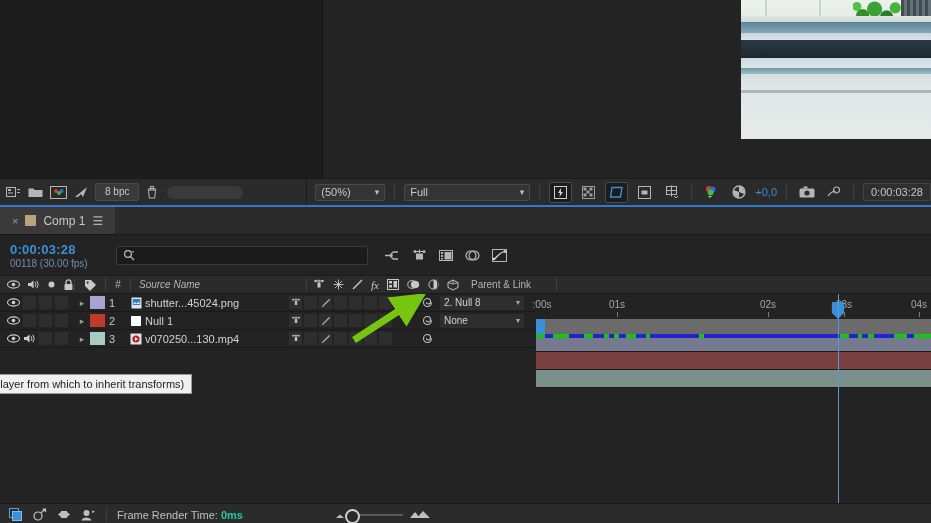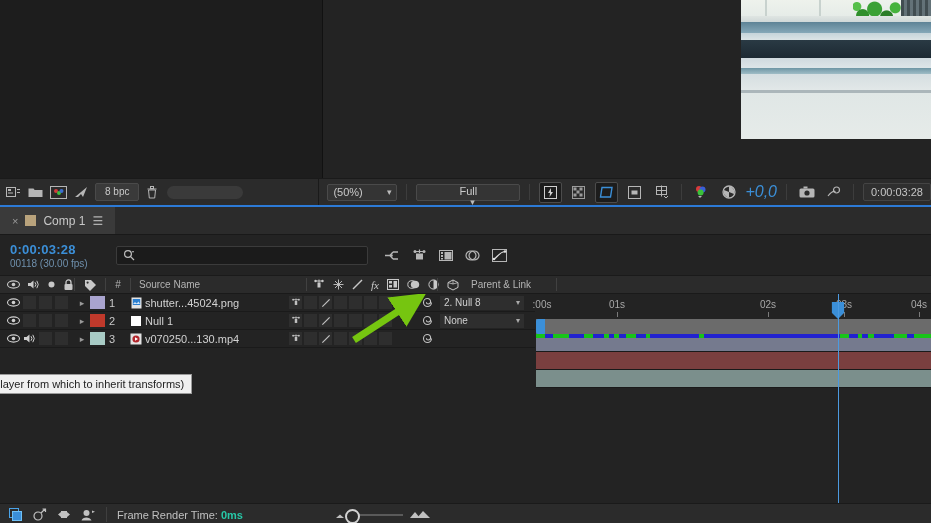--- a/index.html
+++ b/index.html
@@ -91,28 +91,28 @@
     margin-left: 2px;
   }
   .dd {
     background: #343434; border: 1px solid #4a4a4a; border-radius: 2px;
     color: #c9c9c9; font-size: 11px; height: 17px;
     display: inline-flex; align-items: center; padding: 0 5px;
     justify-content: space-between; box-sizing: border-box;
   }
   .dd .chev { margin-left: 8px; color: #bbb; font-size: 9px; }
   .dd-zoom { width: 70px; }
-  .dd-res { width: 104px; flex-direction: column; }
+  .dd-res { width: 126px; }
   .vb-sep { width: 1px; height: 16px; background: #3d3d3d; margin: 0 3px; }
   .tbtn {
     width: 21px; height: 19px; display: inline-flex; align-items: center;
     justify-content: center; border-radius: 2px;
   }
   .tbtn.on { background: #1c1c1c; border: 1px solid #4c4c4c; }
-  .plus-val { color: #3b8fd8; font-size: 16px; font-style: italic; }
+  .plus-val { color: #3b8fd8; font-size: 11px; }
   .time-box {
     background: #2f2f2f; border: 1px solid #444; border-radius: 2px;
     color: #c5c5c5; font-size: 11px; padding: 2px 7px;
   }
 
   
   .tl-panel {
     position: absolute; left: 0; top: 205px; width: 931px; height: 318px;
     background: #232323;
     border-top: 2px solid #2c7ad6;
@@ -155,21 +155,21 @@
   
   .tl-colhead {
     position: relative; height: 17px; background: #2b2b2b;
     border-bottom: 1px solid #1a1a1a;
     display: flex; align-items: center; font-size: 10px; color: #b4b4b4;
   }
   .ch-av { width: 74px; display: flex; align-items: center; gap: 7px; padding-left: 7px; box-sizing: border-box; }
   .ch-sep { width: 1px; height: 13px; background: #414141; }
   .ch-tag { width: 30px; display: flex; align-items: center; justify-content: center; }
   .ch-num { width: 24px; text-align: center; color: #b4b4b4; }
-  .ch-name { width: 175px; padding-left: 8px; box-sizing: border-box; }
+  .ch-name { width: 175px; padding-left: 8px; box-sizing: border-box; font-style: italic; }
   .ch-switches { width: 130px; display: flex; align-items: center; gap: 8px; padding-left: 6px; box-sizing: border-box; }
   .ch-parent { width: 118px; padding-left: 8px; box-sizing: border-box; text-align: center; }
 
   
   .tl-body { position: relative; height: 215px; background: #232323; overflow: hidden; }
   .tl-rows-left { position: absolute; left: 0; top: 0; width: 535px; }
   .row {
     height: 17px; display: flex; align-items: center;
     border-bottom: 1px solid #1a1a1a; font-size: 11px; color: #cdcdcd;
     background: #232323;

